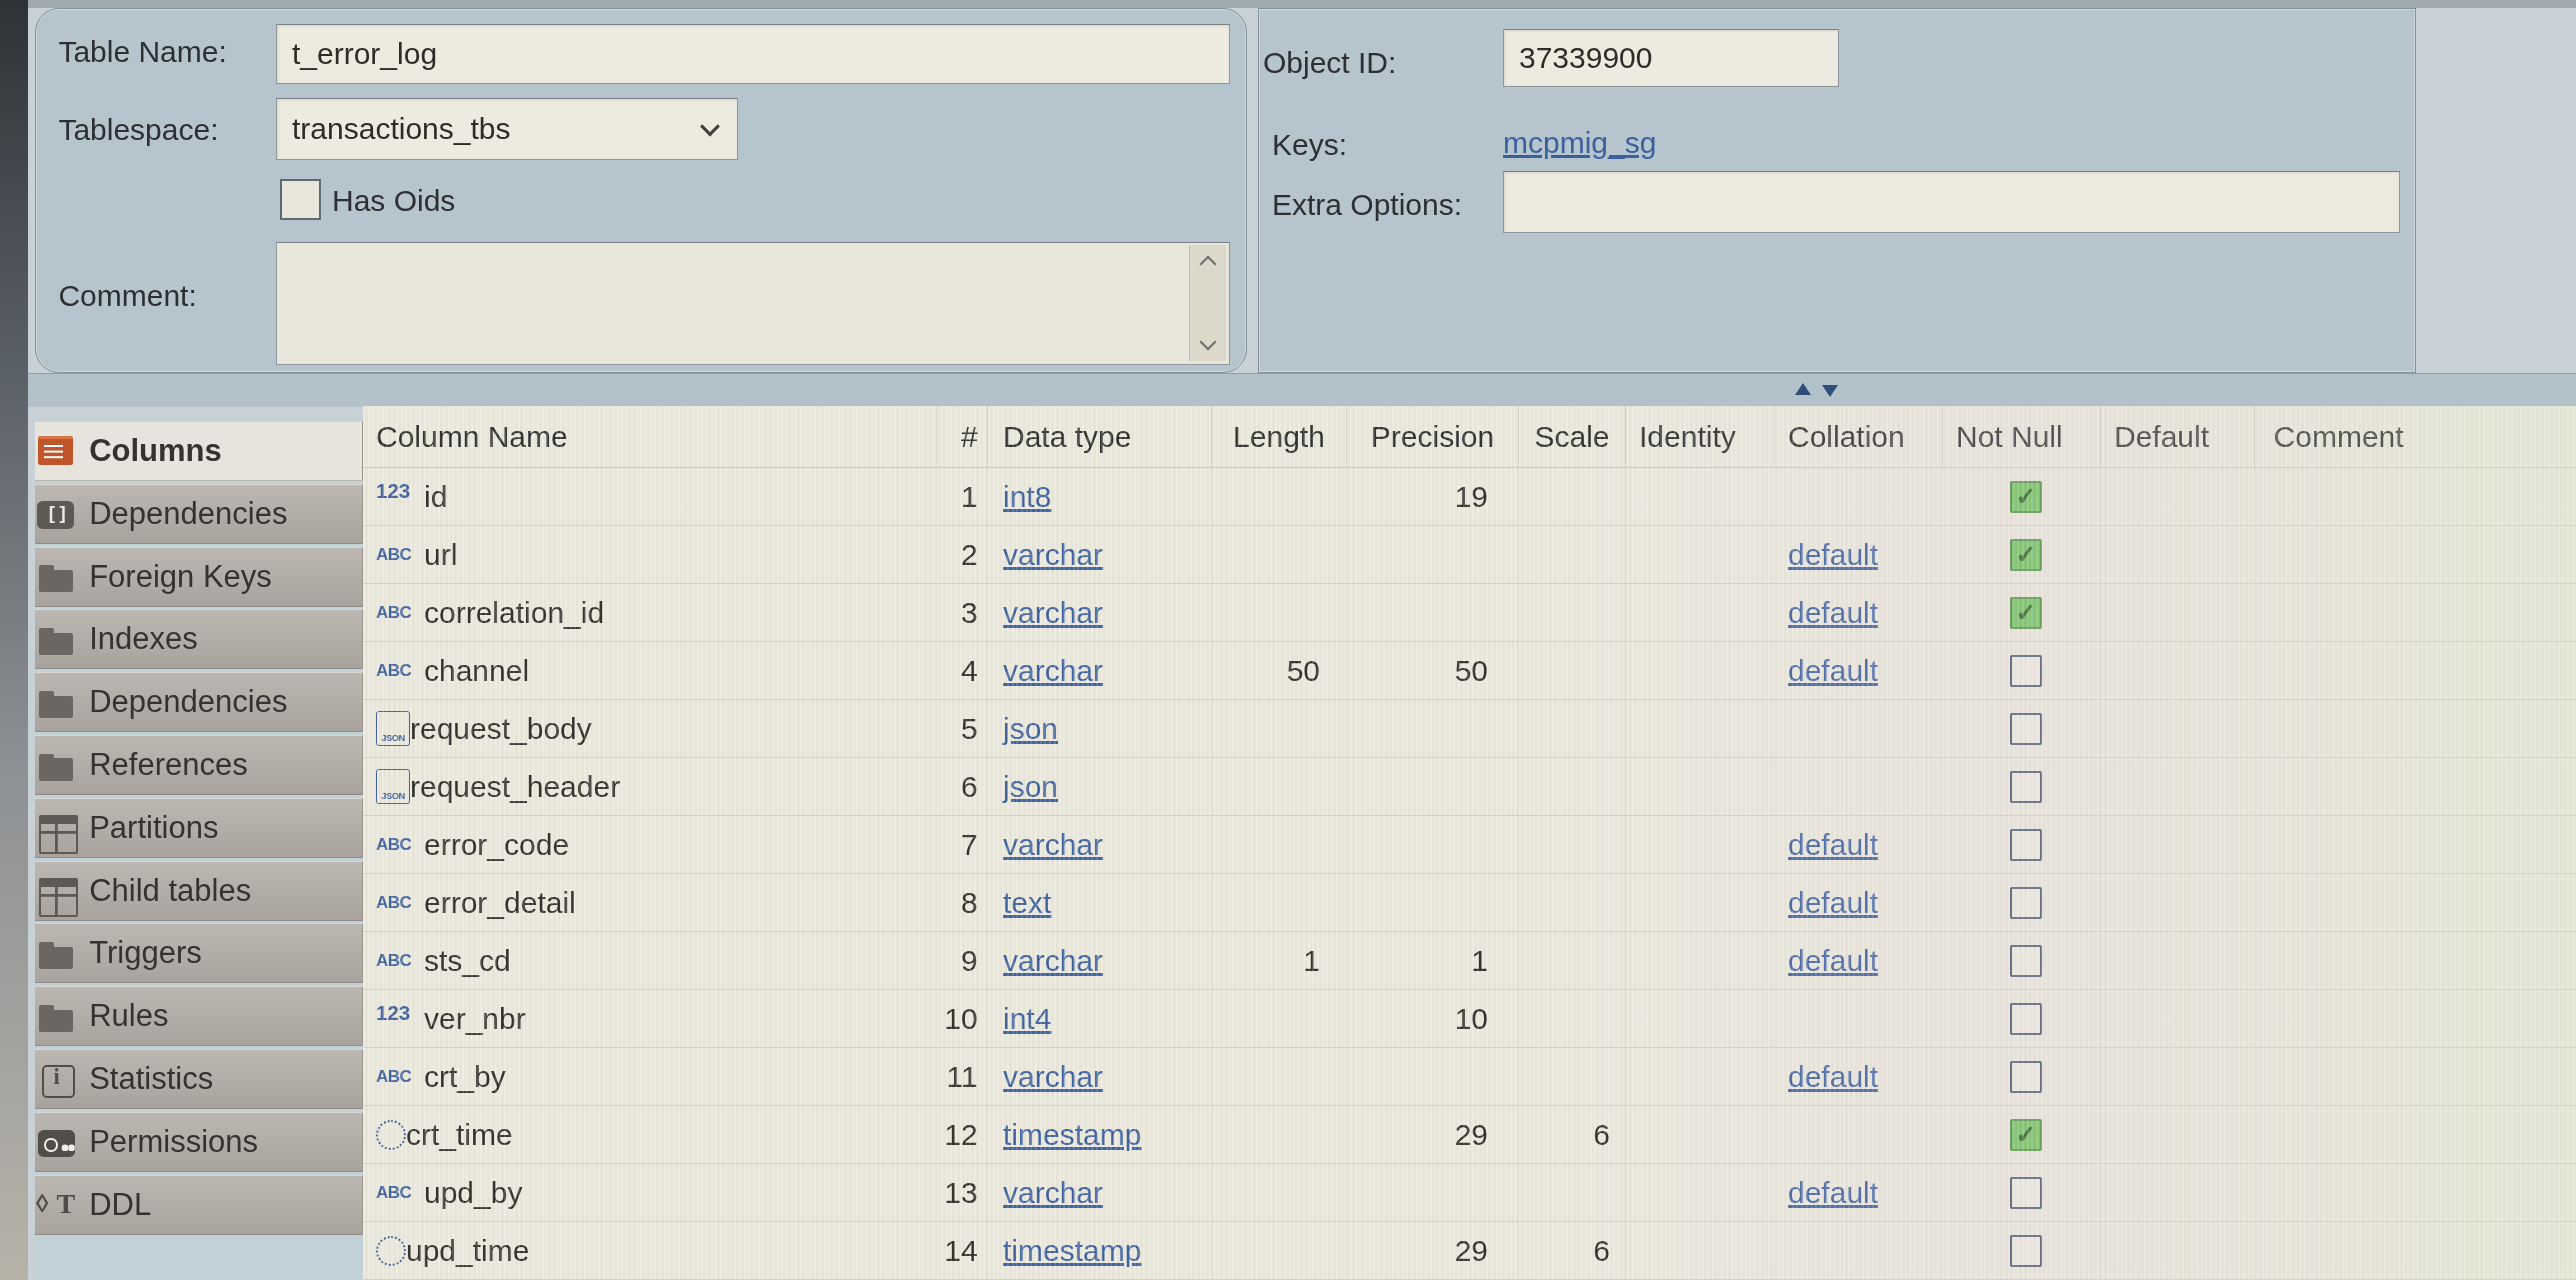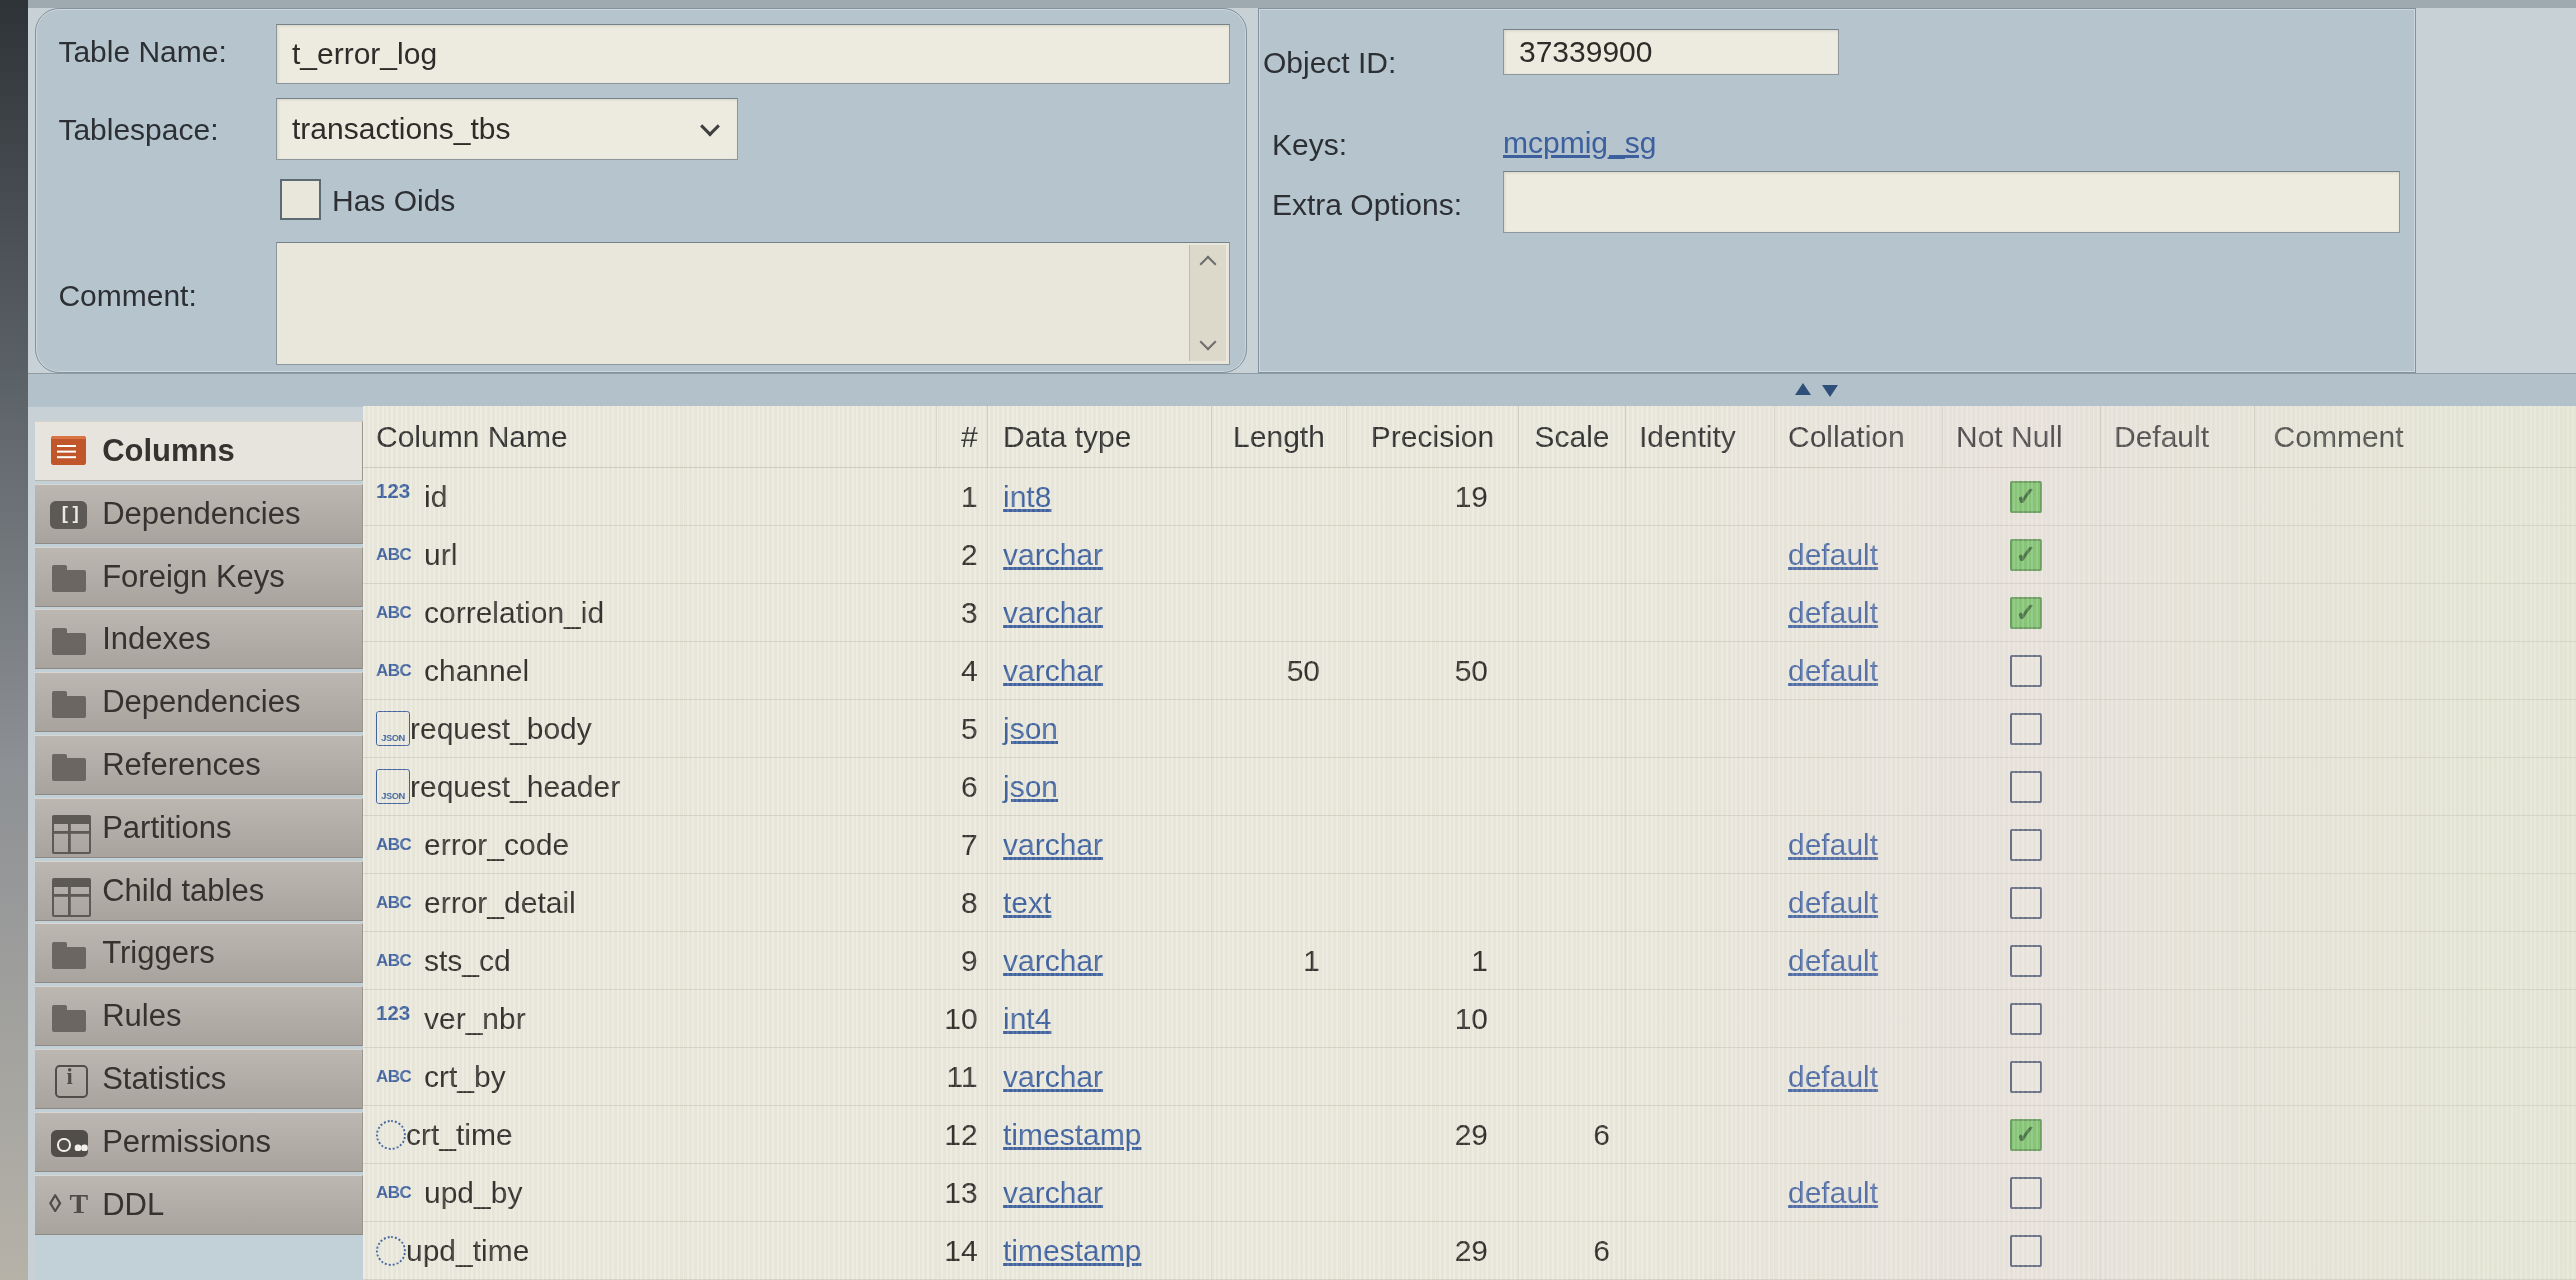--- a/index.html
+++ b/index.html
@@ -41,21 +41,21 @@
   .owner{position:absolute;font-size:30px;}
 
   
   .mid-strip{position:absolute;left:28px;right:0;top:373px;height:34px;background:#b3c1ca;border-top:1.9px solid #8f9ca4;}
   .tri{position:absolute;width:0;height:0;}
   .tri-up{border-left:8.4px solid transparent;border-right:8.4px solid transparent;border-bottom:12px solid #2f4f7b;left:1795px;top:383px;}
   .tri-dn{border-left:8.4px solid transparent;border-right:8.4px solid transparent;border-top:12px solid #2f4f7b;left:1822px;top:385px;}
 
   
   .sidebar{position:absolute;left:35px;top:421px;width:328px;bottom:0;background:#c2d0d7;}
-  .side-item{height:60px;margin-bottom:2.8px;display:flex;align-items:center;padding-left:13px;
+  .side-item{height:60px;margin-bottom:2.8px;display:flex;align-items:center;
     background:linear-gradient(#bdb7b2,#a9a39e);border-top:1.9px solid #d9d5d1;border-bottom:1.9px solid #8e8984;
     border-right:1.9px solid #9b958f;font-size:31px;color:#35322f;cursor:pointer;}
   .side-item.sel{background:#e7e4de;border-top-color:#d5d2ca;border-bottom-color:#b9b5ac;font-weight:bold;}
   .slabel{margin-left:11.2px;white-space:nowrap;}
   .sic{width:43px;height:41px;flex:none;position:relative;}
   .ic-columns-folder::before{content:'';position:absolute;left:2.8px;top:5.6px;width:35px;height:29px;background:#c1562a;border-radius:2.8px;
     box-shadow:inset 0 15px 0 -12px #d97544;}
   .ic-columns-folder::after{content:'';position:absolute;left:9.3px;top:14px;width:18.6px;height:2.8px;background:#fff;
     box-shadow:0 5.6px 0 #fff,0 11.2px 0 #fff;}
   .ic-folder::before{content:'';position:absolute;left:3.7px;top:9.3px;width:15px;height:7.5px;background:#6b6661;border-radius:1.9px 1.9px 0 0;}
@@ -140,21 +140,21 @@
       <span></span>
       <div class="sbar">
         <span class="sc sc-up"></span>
         <span class="sc sc-dn"></span>
       </div>
     </div>
   </section>
 
   <section class="panel panel-right">
     <span class="flabel" style="left:4px;top:37px;text-align:right;">Object ID:</span>
-    <div class="field" style="left:244px;top:20.5px;width:336px;height:46px;">
+    <div class="field" style="left:244px;top:20.5px;width:336px;height:58px;">
       <span>37339900</span>
     </div>
 
     <span class="flabel" style="left:13px;top:119px;">Keys:</span>
     <span class="owner lnk" style="left:244px;top:117px;">mcpmig_sg</span>
 
     <span class="flabel" style="left:13px;top:179px;">Extra Options:</span>
     <div class="field" style="left:244px;top:162px;width:897px;height:62px;">
       <span></span>
     </div>

